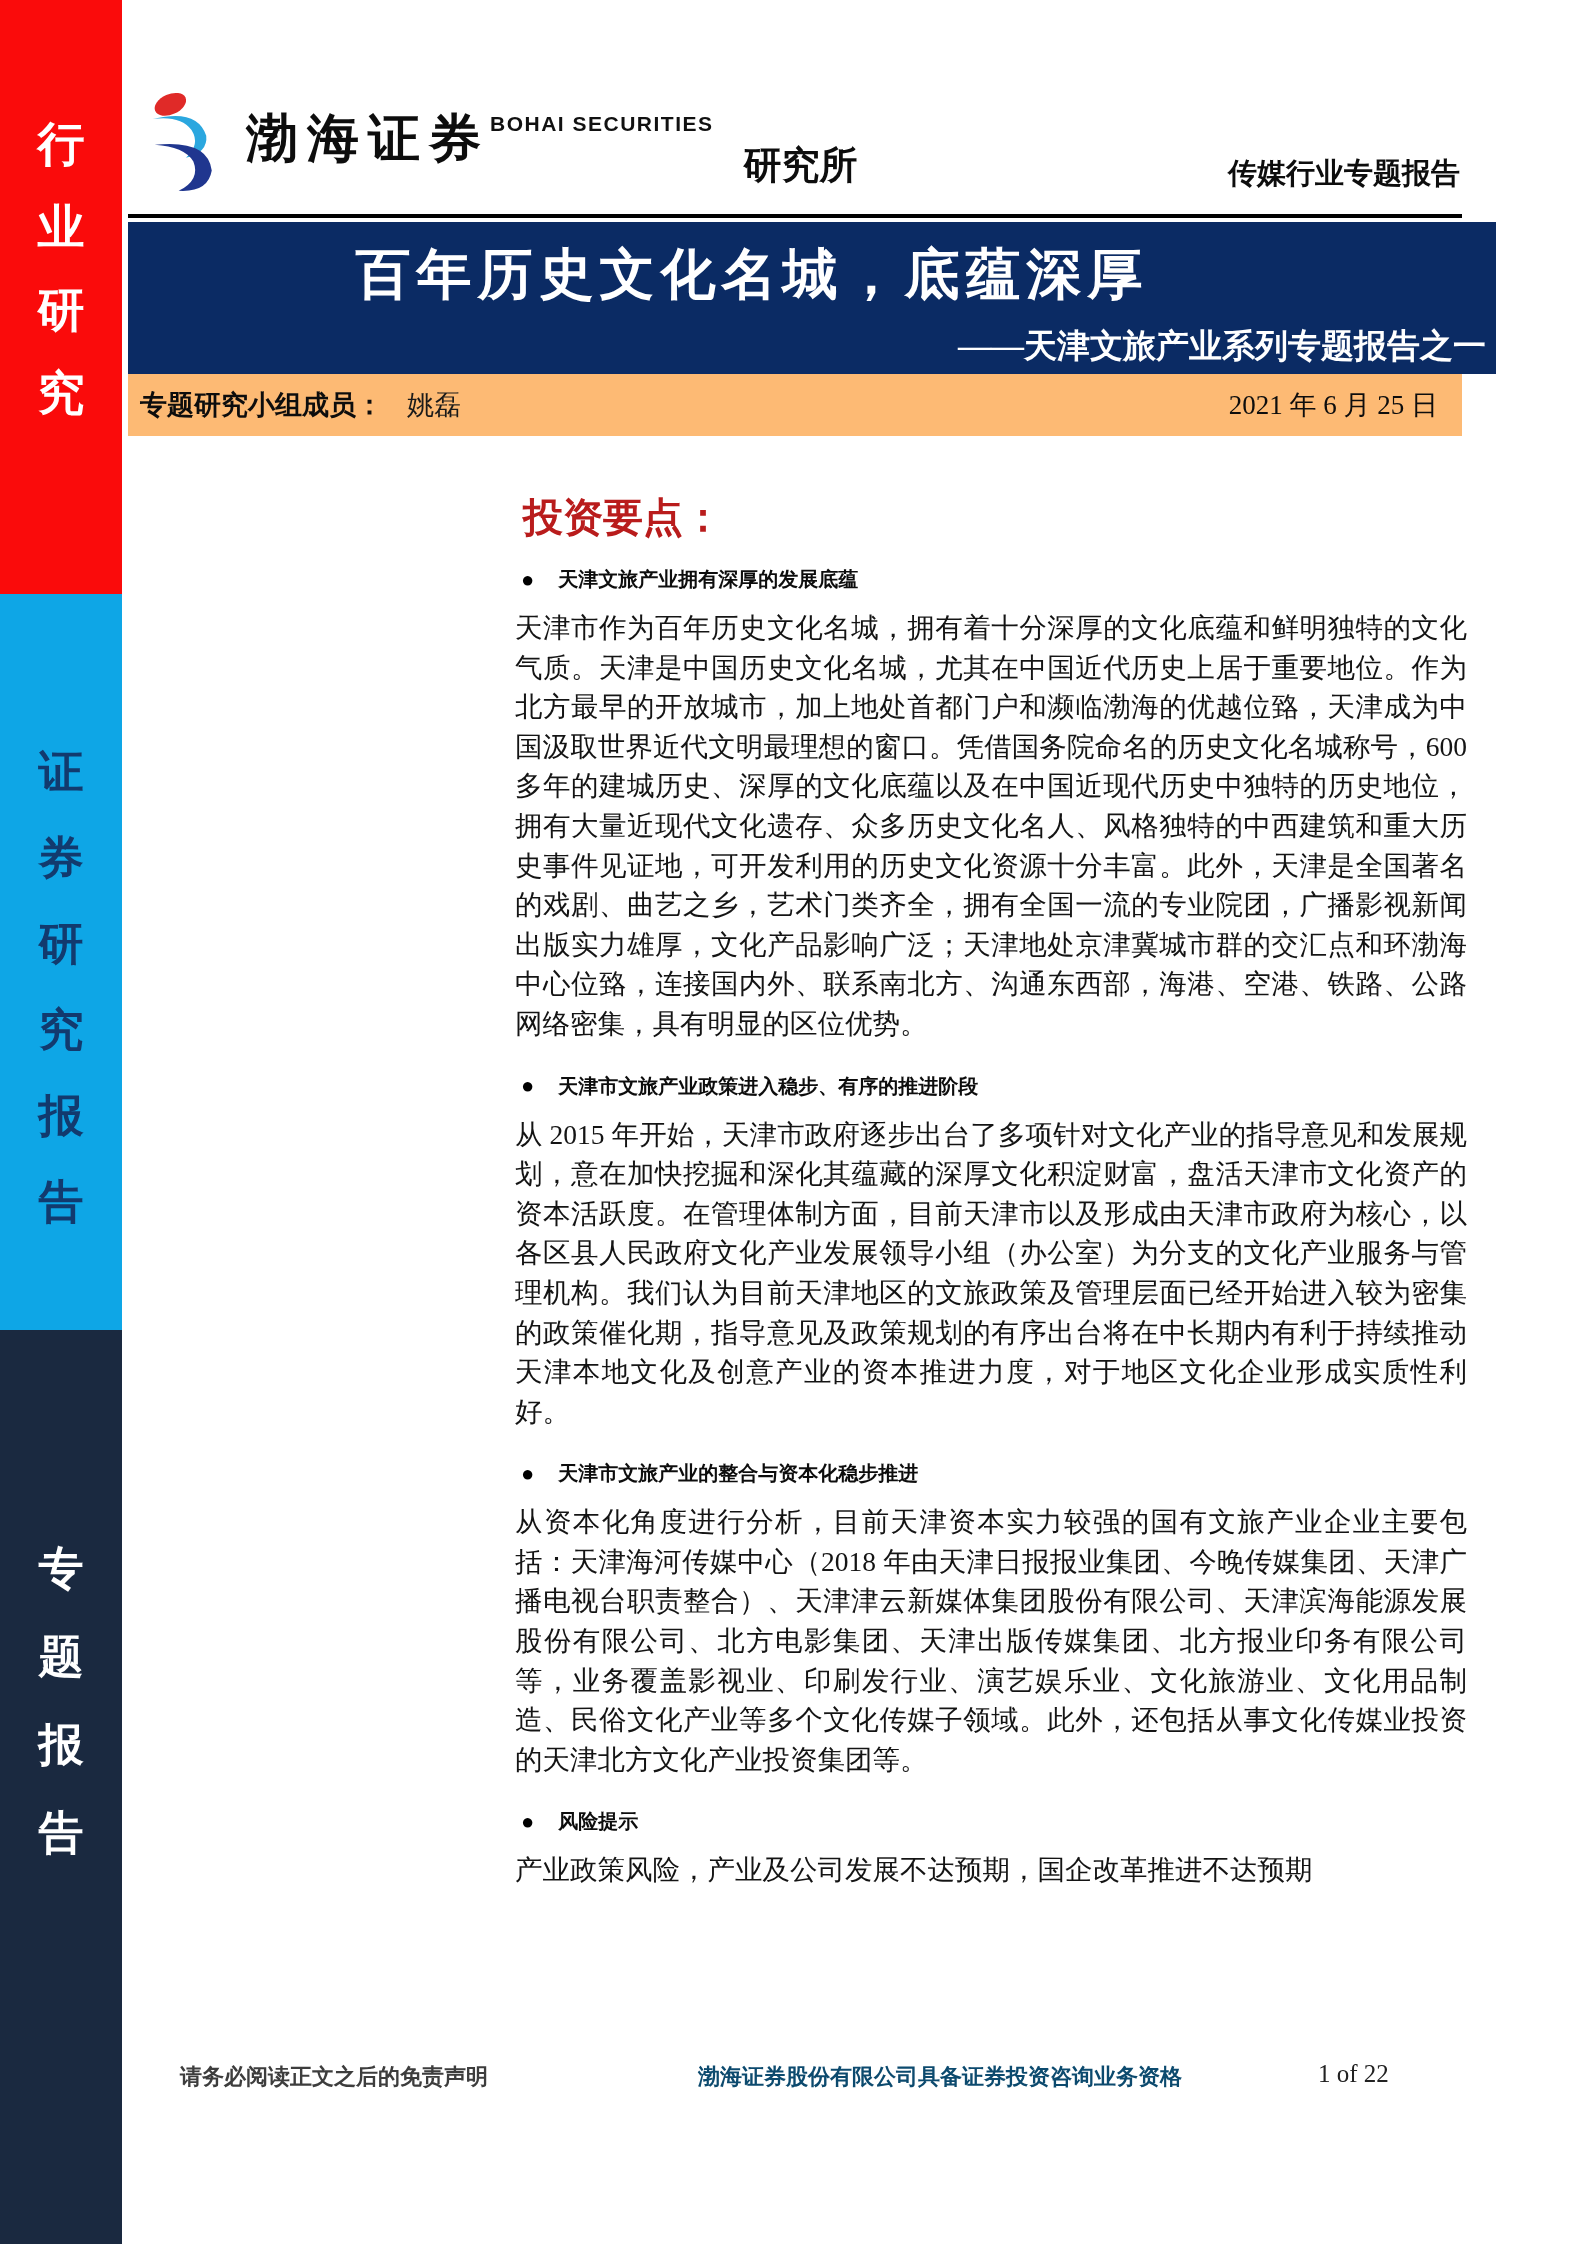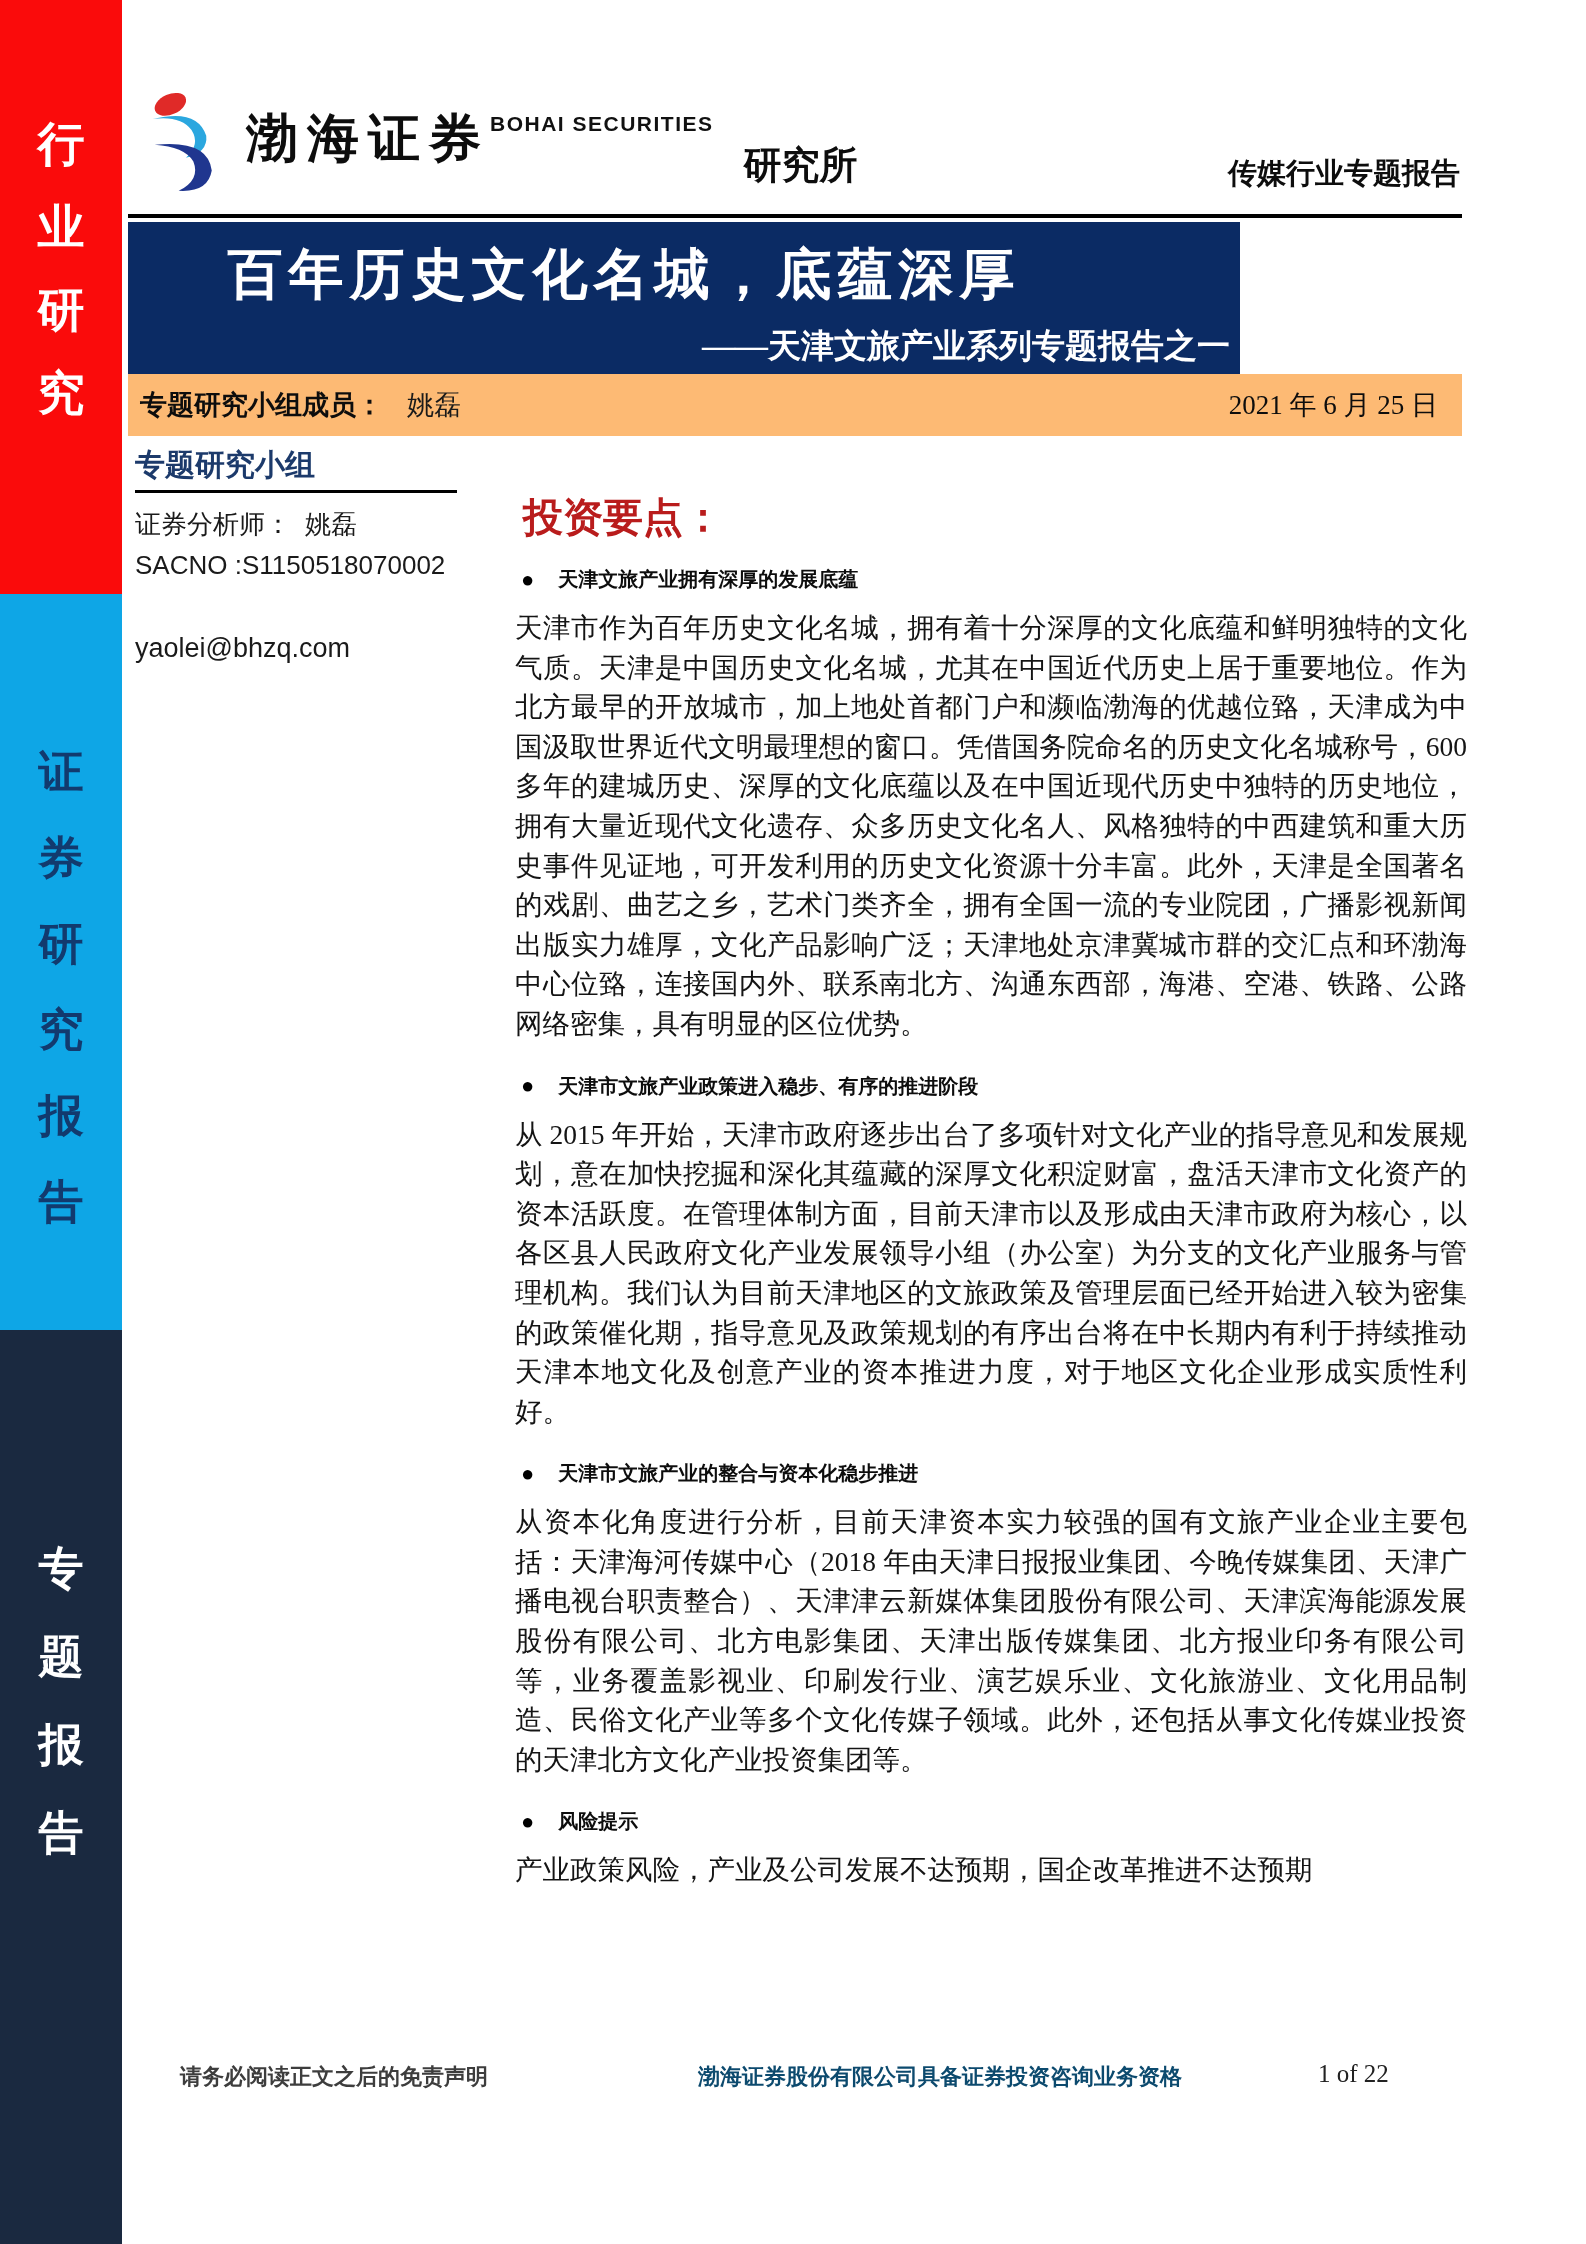--- a/index.html
+++ b/index.html
@@ -25,21 +25,21 @@
   .brand{position:absolute;left:140px;top:84px;display:flex;align-items:flex-start;}
   .logo-mark{width:92px;height:118px;margin-right:14px;}
   .logo-text{display:flex;flex-direction:row;justify-content:flex-end;padding-top:26px;}
   .logo-cn{font-size:52px;font-weight:600;color:#0d0d0d;letter-spacing:9px;line-height:1.1;white-space:nowrap;}
   .logo-en{font-size:21px;font-weight:bold;color:#111111;letter-spacing:1.5px;
            font-family:"Liberation Sans","DejaVu Sans",sans-serif;margin-top:2px;}
   .institute{font-size:38px;font-weight:bold;color:#0d0d0d;margin-left:30px;margin-top:56px;white-space:nowrap;}
   .report-type{position:absolute;right:126px;top:154px;font-size:29px;font-weight:bold;color:#0d0d0d;white-space:nowrap;}
   .top-rule{position:absolute;left:128px;top:214px;width:1334px;height:4px;background:#000000;}
   
-  .title-band{position:absolute;left:128px;top:222px;width:1112px;height:152px;
+  .title-band{position:absolute;left:128px;top:222px;width:1368px;height:152px;
               background:#0b2b64;box-sizing:border-box;
               display:flex;flex-direction:column;padding-top:16px;}
   .doc-title{color:#ffffff;font-size:55px;font-weight:bold;letter-spacing:6px;
              text-align:center;padding-right:120px;white-space:nowrap;}
   .doc-subtitle{color:#ffffff;font-size:33px;font-weight:bold;text-align:right;
                 padding-right:10px;margin-top:12px;white-space:nowrap;}
   
   .info-band{position:absolute;left:128px;top:374px;width:1334px;height:62px;
              background:#fdba74;box-sizing:border-box;
              display:flex;align-items:center;justify-content:space-between;
@@ -126,29 +126,20 @@
   </section>
 
   <section class="info-band">
     <div class="team">
       <span class="team-label">专题研究小组成员：</span>
       <span class="team-member">姚磊</span>
     </div>
     <div class="date">2021 年 6 月 25 日</div>
   </section>
 
-  <aside class="left-col">
-    <div class="lc-heading">专题研究小组</div>
-    <div class="lc-rule"></div>
-    <div class="lc-line">
-      <span>证券分析师：</span><span class="name">姚磊</span>
-    </div>
-    <div class="lc-sac">SACNO :S1150518070002</div>
-    <div class="lc-email">yaolei@bhzq.com</div>
-  </aside>
 
   <main class="main-col">
     <h2 class="invest-heading">投资要点：</h2>
 
     <div class="section">
       <div class="section-title">
         <span class="bullet">●</span>
         <span class="section-title-text">天津文旅产业拥有深厚的发展底蕴</span>
       </div>
       <p class="section-body">天津市作为百年历史文化名城，拥有着十分深厚的文化底蕴和鲜明独特的文化气质。天津是中国历史文化名城，尤其在中国近代历史上居于重要地位。作为北方最早的开放城市，加上地处首都门户和濒临渤海的优越位臵，天津成为中国汲取世界近代文明最理想的窗口。凭借国务院命名的历史文化名城称号，600 多年的建城历史、深厚的文化底蕴以及在中国近现代历史中独特的历史地位，拥有大量近现代文化遗存、众多历史文化名人、风格独特的中西建筑和重大历史事件见证地，可开发利用的历史文化资源十分丰富。此外，天津是全国著名的戏剧、曲艺之乡，艺术门类齐全，拥有全国一流的专业院团，广播影视新闻出版实力雄厚，文化产品影响广泛；天津地处京津冀城市群的交汇点和环渤海中心位臵，连接国内外、联系南北方、沟通东西部，海港、空港、铁路、公路网络密集，具有明显的区位优势。</p>

